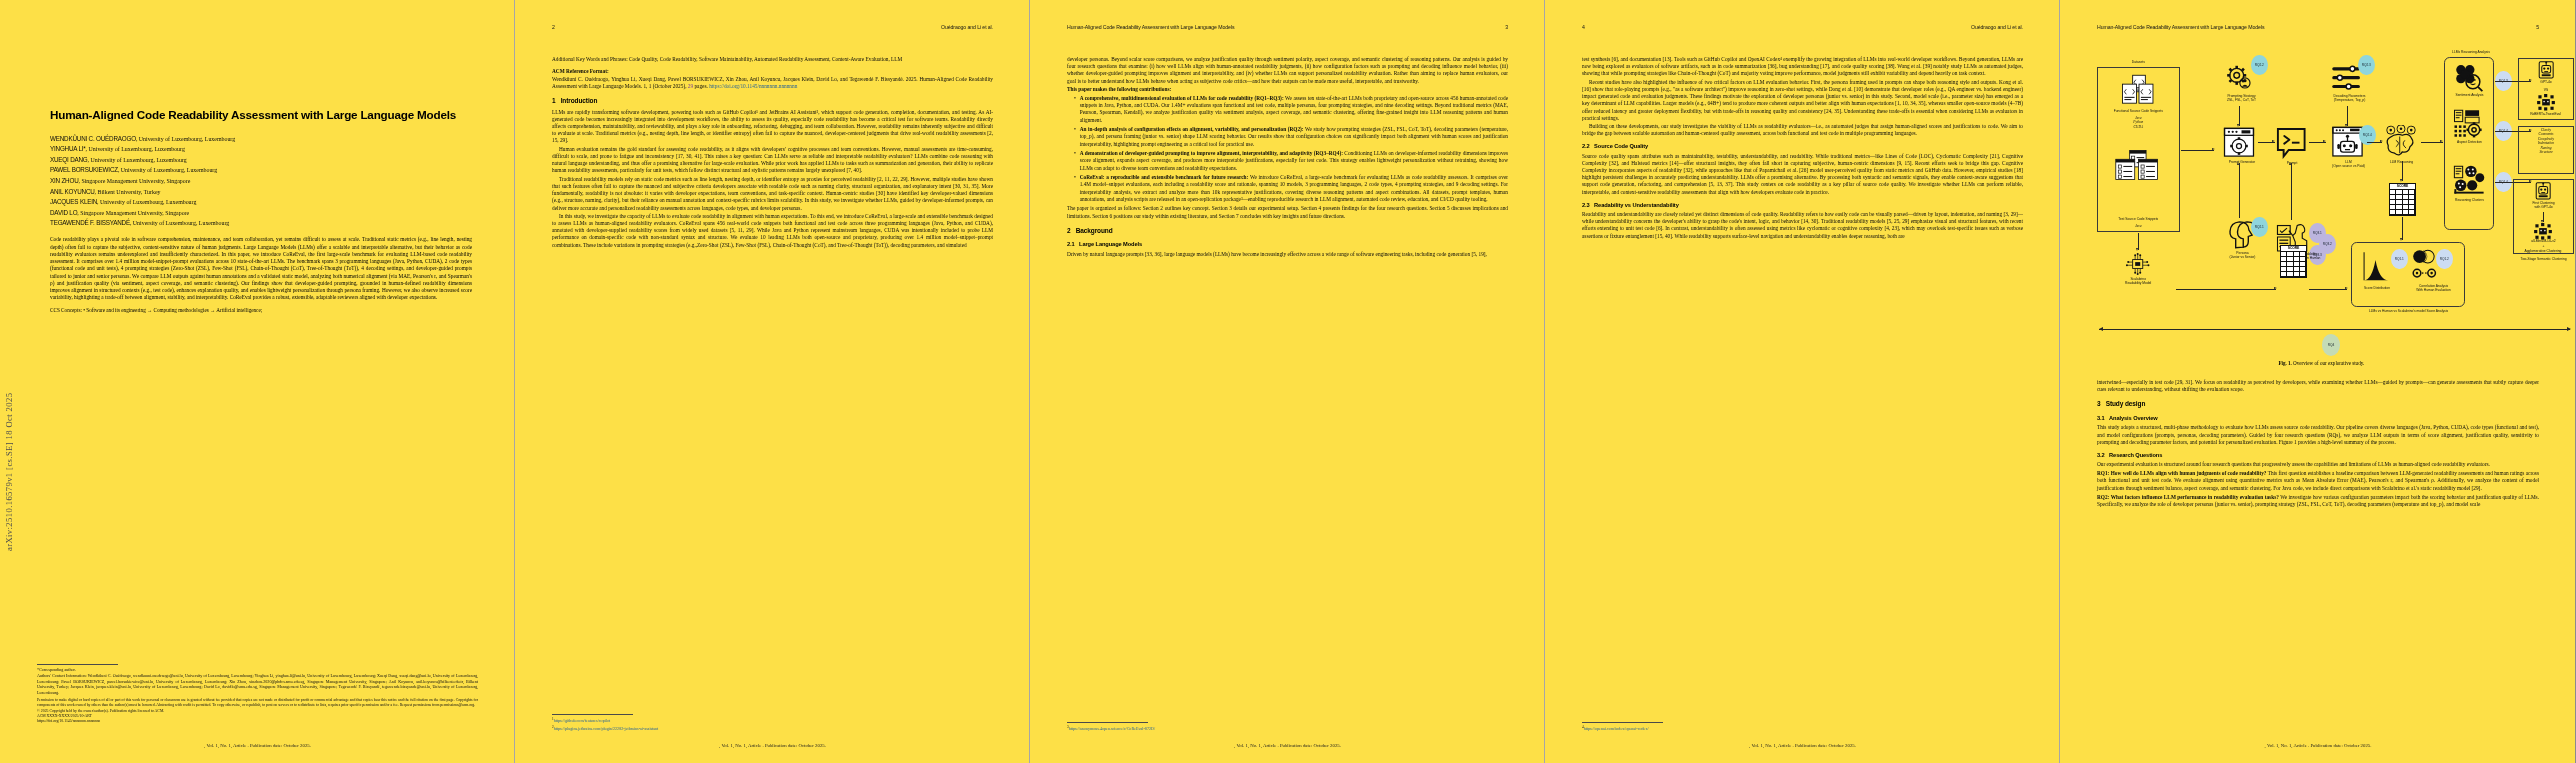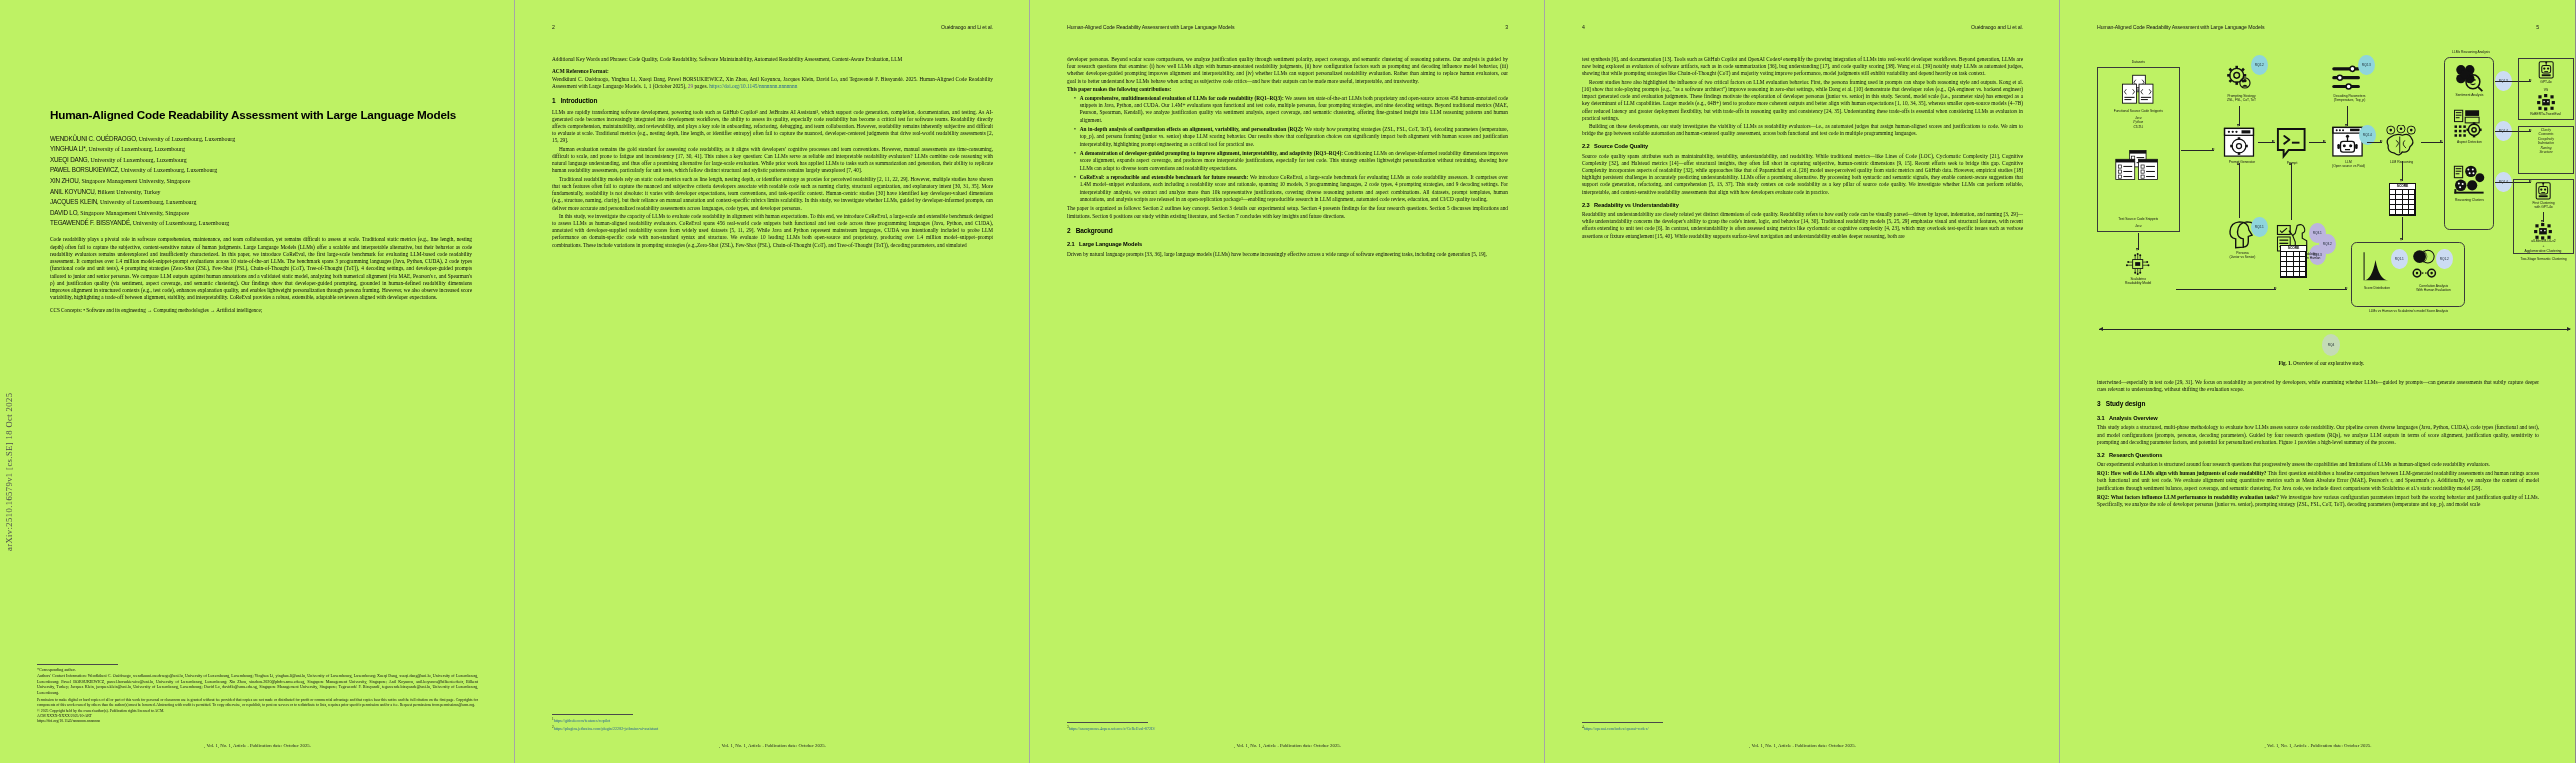--- a/index.html
+++ b/index.html
@@ -15,21 +15,21 @@
     display: flex;
     flex-direction: row;
     align-items: flex-start;
     background: #8c8c8c;
     gap: 0px;
   }
   .page {
     position: relative;
     width: 515px;
     height: 763px;
-    background: #bef264;
+    background: #fde047;
     flex: 0 0 515px;
     overflow: hidden;
     border-right: 0.6px solid #a6a6a6;
   }
   .page-inner {
     position: absolute;
     left: 37px;
     right: 36px;
     top: 23px;
     bottom: 16.5px;

